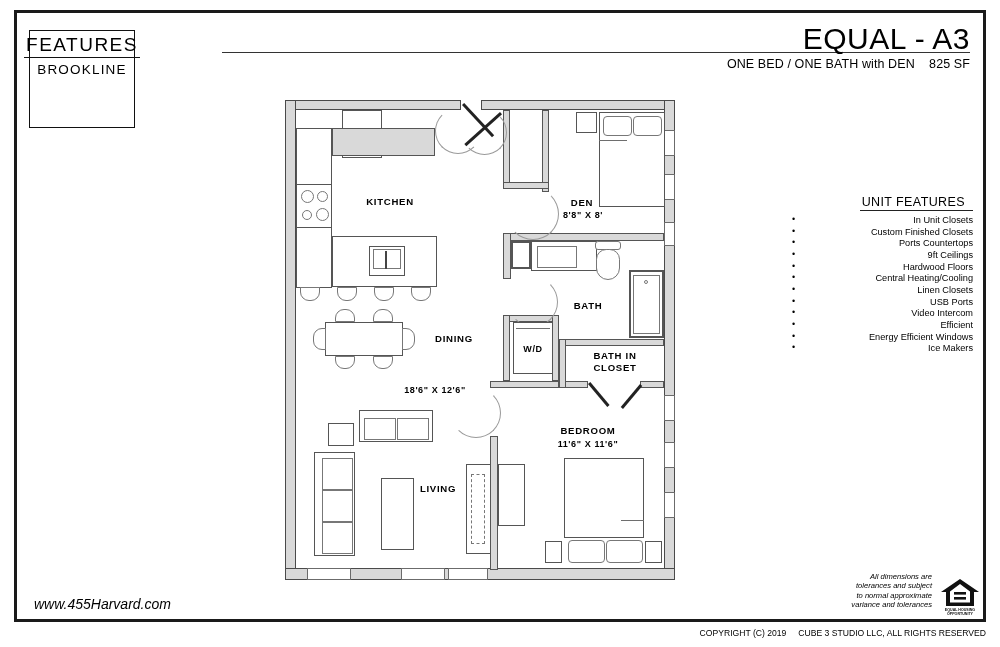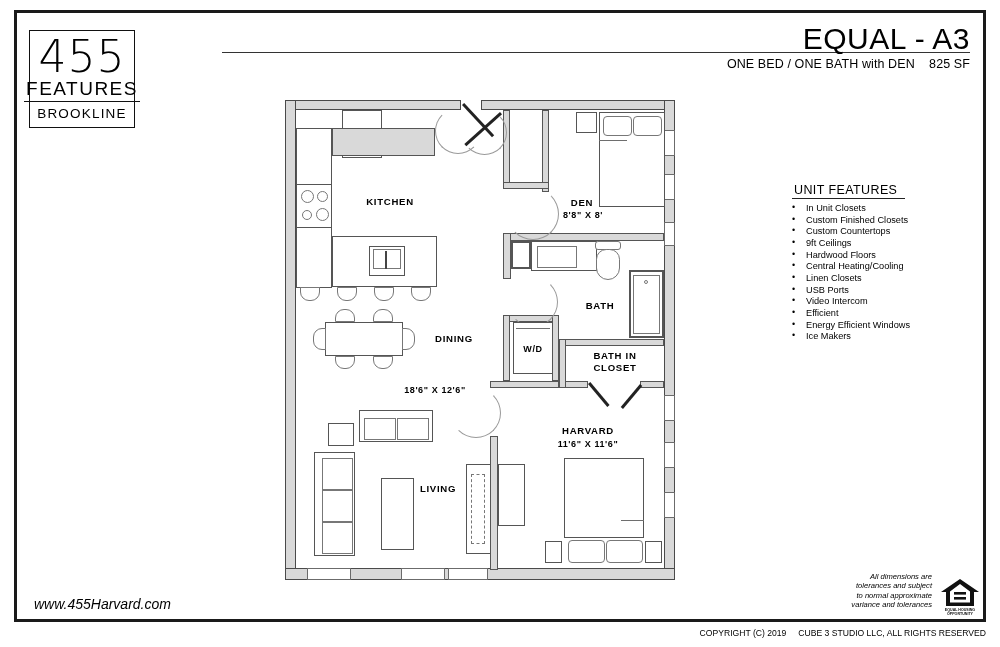--- a/index.html
+++ b/index.html
@@ -24,21 +24,21 @@
 
   
   #title-rule{position:absolute;left:222px;top:52px;width:748px;height:0;
        border-top:1.4px solid #333;}
   #unit-title{position:absolute;right:30px;top:22px;font-size:30px;font-weight:400;
        letter-spacing:.5px;text-align:right;font-family:"Liberation Sans",sans-serif;}
   #unit-sub{position:absolute;right:30px;top:57px;font-size:12.5px;font-weight:400;
        text-align:right;letter-spacing:.1px;white-space:pre;}
 
   
-  #features{position:absolute;left:788px;top:180px;width:185px;}
+  #features{position:absolute;left:788px;top:192px;width:185px;text-align:right;}
   #features-title{font-size:12.5px;font-weight:400;letter-spacing:.4px;
        border-bottom:1.2px solid #222;display:inline-block;padding:0 8px 1px 2px;
        margin-left:4px;}
   #features ul{list-style:none;margin:4px 0 0 0;padding:0;}
   #features li{font-size:9.2px;line-height:11.65px;padding-left:18px;position:relative;
        white-space:nowrap;}
   #features li:before{content:"\2022";position:absolute;left:4px;top:-1px;font-size:9px;}
 
   
   #disclaimer{position:absolute;left:840px;top:572px;width:92px;text-align:right;
@@ -62,35 +62,34 @@
   .swing{position:absolute;border:1px solid #999;border-radius:50%;
        border-top-color:transparent;border-right-color:transparent;background:none;}
   .thin{position:absolute;background:#6e6e6e;}
 </style>
 </head>
 <body>
 
 <div id="sheet-border"></div>
 
 <div id="logo-box">
-  <div id="logo-num">455</div>
   <div id="logo-harvard">FEATURES</div>
   <div id="logo-brookline">BROOKLINE</div>
 </div>
 
 <div id="title-rule"></div>
 <div id="unit-title">EQUAL - A3</div>
 <div id="unit-sub">ONE BED / ONE BATH with DEN    825 SF</div>
 
 <div id="features">
   <div id="features-title">UNIT FEATURES</div>
   <ul>
     <li>In Unit Closets</li>
     <li>Custom Finished Closets</li>
-    <li>Custom Countertops</li>
+    <li>Ports Countertops</li>
     <li>9ft Ceilings</li>
     <li>Hardwood Floors</li>
     <li>Central Heating/Cooling</li>
     <li>Linen Closets</li>
     <li>USB Ports</li>
     <li>Video Intercom</li>
     <li>Efficient</li>
     <li>Energy Efficient Windows</li>
     <li>Ice Makers</li>
   </ul>
@@ -202,30 +201,30 @@
   <div class="dim" style="left:255px;top:110px;width:86px;">8'8" X 8'</div>
 
   <div class="f" style="left:226px;top:141px;width:20px;height:28px;border-width:2px;"></div>
   <div class="f" style="left:246px;top:141px;width:66px;height:30px;"></div>
   <div class="fl" style="left:252px;top:146px;width:40px;height:22px;"></div>
   <div class="fl" style="left:310px;top:141px;width:26px;height:9px;border-radius:3px;"></div>
   <div class="fl" style="left:311px;top:149px;width:24px;height:31px;border-radius:12px 12px 14px 14px;"></div>
   <div class="f" style="left:344px;top:170px;width:35px;height:68px;border-width:2px;"></div>
   <div class="fl" style="left:348px;top:175px;width:27px;height:59px;"></div>
   <div class="fl" style="left:359px;top:180px;width:4px;height:4px;border-radius:50%;"></div>
-  <div class="rm" style="left:280px;top:200px;width:70px;">BATH</div>
+  <div class="rm" style="left:268px;top:200px;width:70px;">BATH</div>
 
   <div class="f" style="left:228px;top:222px;width:40px;height:52px;"></div>
   <div class="thin" style="left:231px;top:228px;width:34px;height:1px;"></div>
   <div class="rm" style="left:213px;top:243px;width:70px;font-size:9px;">W/D</div>
 
   <div class="rm" style="left:290px;top:250px;width:80px;">BATH IN</div>
   <div class="rm" style="left:290px;top:262px;width:80px;">CLOSET</div>
 
-  <div class="rm" style="left:258px;top:325px;width:90px;">HARVARD</div>
+  <div class="rm" style="left:258px;top:325px;width:90px;">BEDROOM</div>
   <div class="dim" style="left:250px;top:339px;width:106px;">11'6" X 11'6"</div>
   <div class="f" style="left:279px;top:358px;width:80px;height:80px;"></div>
   <div class="thin" style="left:336px;top:420px;width:23px;height:1px;"></div>
   <div class="fl" style="left:283px;top:440px;width:37px;height:23px;border-radius:4px;"></div>
   <div class="fl" style="left:321px;top:440px;width:37px;height:23px;border-radius:4px;"></div>
   <div class="f" style="left:260px;top:441px;width:17px;height:22px;"></div>
   <div class="f" style="left:360px;top:441px;width:17px;height:22px;"></div>
   <div class="f" style="left:213px;top:364px;width:27px;height:62px;"></div>
 
 </div>

